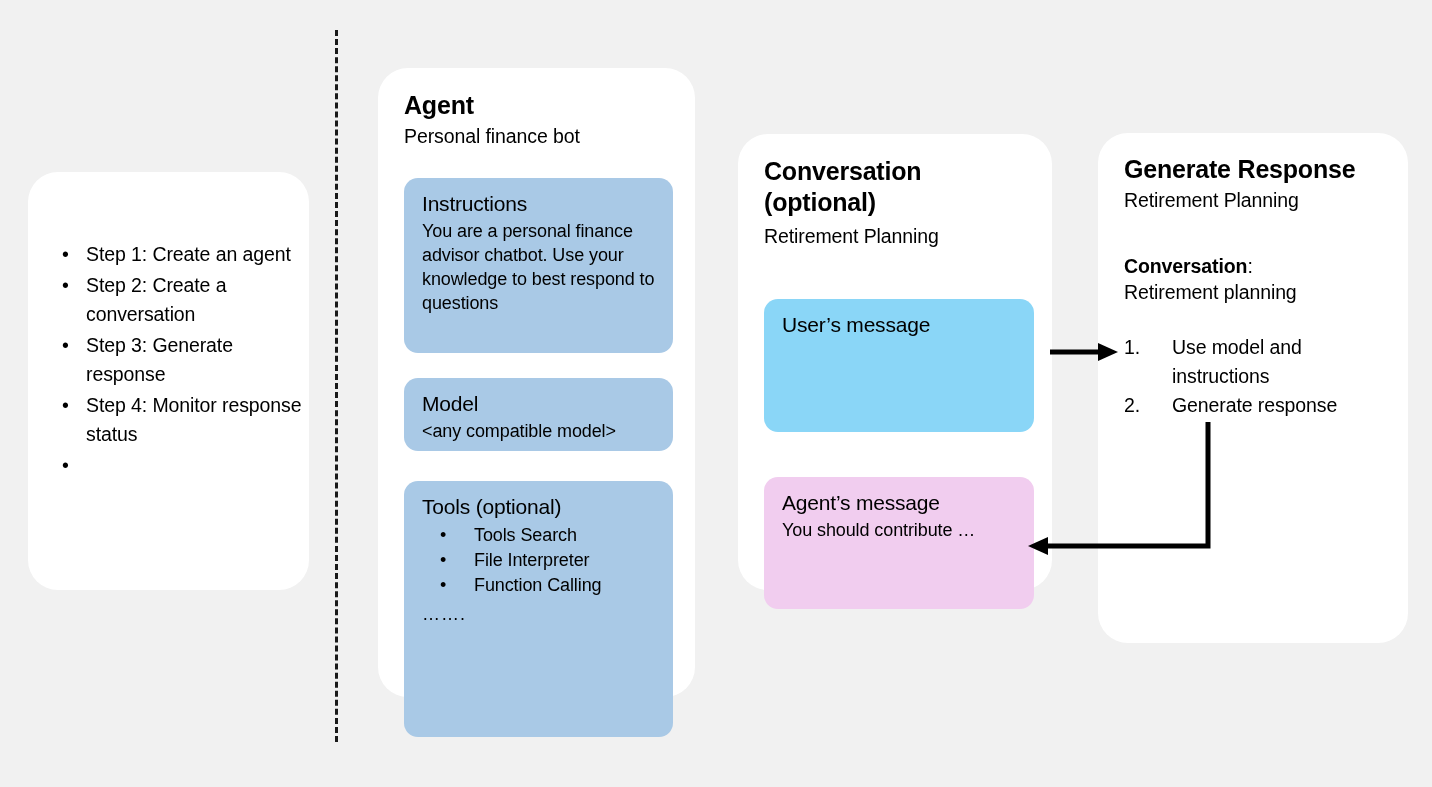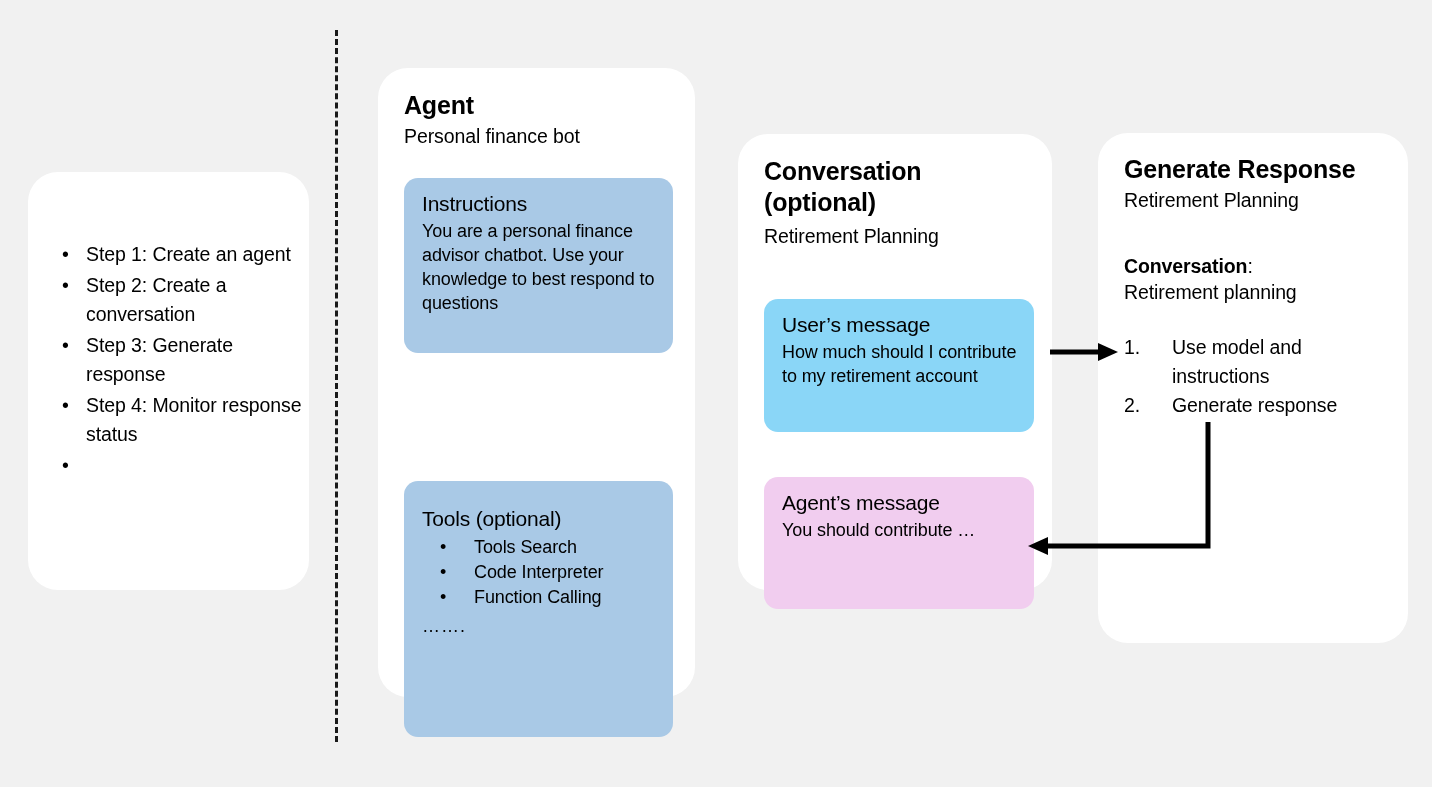--- a/index.html
+++ b/index.html
@@ -126,21 +126,21 @@
     width: 269px; height: 175px;
   }
   #model-block {
     left: 26px; top: 310px;
     width: 269px; height: 73px;
   }
   #tools-block {
     left: 26px; top: 413px;
     width: 269px; height: 256px;
   }
-  #tools-block .block-title { margin-bottom: 2px; margin-top: 12px; }
+  #tools-block .block-title { margin-bottom: 2px; }
   .tools-list {
     margin: 0;
     padding: 0;
     list-style: none;
   }
   .tools-list li {
     position: relative;
     padding-left: 52px;
     font-size: 18px;
     line-height: 25px;
@@ -250,39 +250,42 @@
 
   <div class="card" id="agent-card">
     <div class="card-title" id="agent-title">Agent</div>
     <div class="card-subtitle" id="agent-sub">Personal finance bot</div>
 
     <div class="block block-blue" id="instructions-block">
       <p class="block-title">Instructions</p>
       <p class="block-body">You are a personal finance advisor chatbot. Use your knowledge to best respond to questions</p>
     </div>
 
+    <div class="block block-blue" id="model-block">
+      <p class="block-title">Model</p>
+      <p class="block-body">&lt;any compatible model&gt;</p>
+    </div>
 
     <div class="block block-blue" id="tools-block">
       <p class="block-title">Tools (optional)</p>
       <ul class="tools-list">
         <li><span class="bullet">•</span><span>Tools Search</span></li>
-        <li><span class="bullet">•</span><span>Code Interpreter</span></li>
+        <li><span class="bullet">•</span><span>File Interpreter</span></li>
         <li><span class="bullet">•</span><span>Function Calling</span></li>
       </ul>
       <p class="tools-ellipsis">…….</p>
     </div>
   </div>
 
   <div class="card" id="conversation-card">
     <div class="card-title" id="conv-title">Conversation (optional)</div>
     <div class="card-subtitle" id="conv-sub">Retirement Planning</div>
 
     <div class="block block-cyan" id="user-msg-block">
       <p class="block-title">User’s message</p>
-      <p class="block-body">How much should I contribute to my retirement account</p>
     </div>
 
     <div class="block block-pink" id="agent-msg-block">
       <p class="block-title">Agent’s message</p>
       <p class="block-body">You should contribute …</p>
     </div>
   </div>
 
   <div class="card" id="generate-card">
     <div class="card-title" id="gen-title">Generate Response</div>

